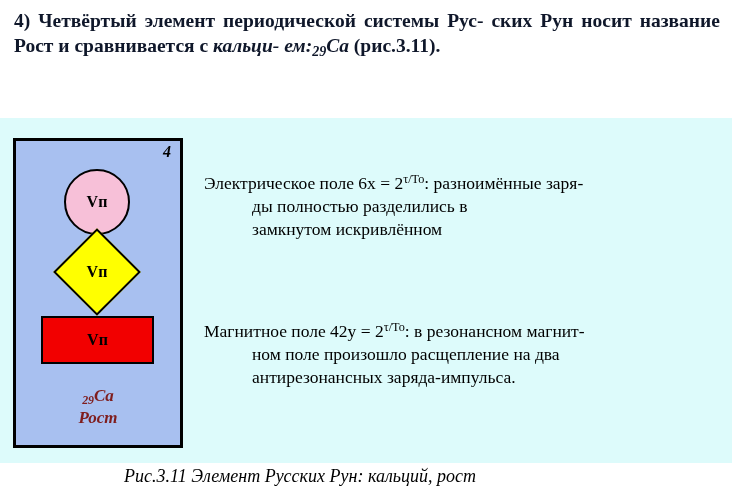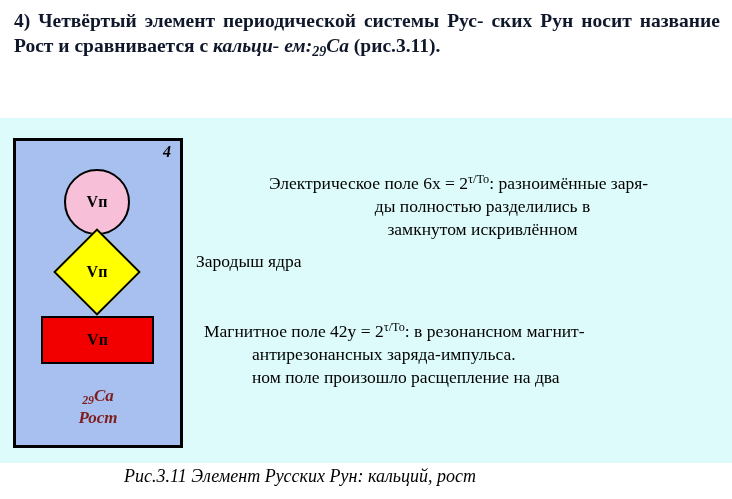--- a/index.html
+++ b/index.html
@@ -150,21 +150,21 @@
     vertical-align: -0.28em;
   }
 
   
   .txt {
     position: absolute;
     font-size: 17.5px;
     color: #000000;
     line-height: 1.30;
   }
-  .block1 { left: 196px; top: 172px; width: 525px; text-align: center; }
+  .block1 { left: 204px; top: 172px; width: 525px; }
   .block2 { left: 196px; top: 250px; width: 160px; }
   .block3 { left: 204px; top: 320px; width: 525px; }
 
   .ind {
     display: block;
     padding-left: 48px;
     text-indent: 0;
   }
   .first-line { display: block; }
   .sup {
@@ -218,27 +218,24 @@
   </div>
 
   <div class="txt block1">
     <span class="first-line">
       <span>Электрическое поле 6х = 2</span><span class="sup">τ/To</span><span>: разноимённые заря-</span>
     </span>
     <span class="ind">ды полностью разделились в</span>
     <span class="ind">замкнутом искривлённом</span>
   </div>
 
-  <div class="txt block2">
-    <span>Зародыш ядра</span>
-  </div>
 
   <div class="txt block3">
     <span class="first-line">
       <span>Магнитное поле 42у = 2</span><span class="sup">τ/To</span><span>: в резонансном магнит-</span>
     </span>
+    <span class="ind">ном поле произошло расщепление на два</span>
     <span class="ind">антирезонансных заряда-импульса.</span>
-    <span class="ind">ном поле произошло расщепление на два</span>
   </div>
 
   <div class="fig-caption">Рис.3.11  Элемент Русских Рун: кальций, рост</div>
 
 </div>
 
 </body></html>

